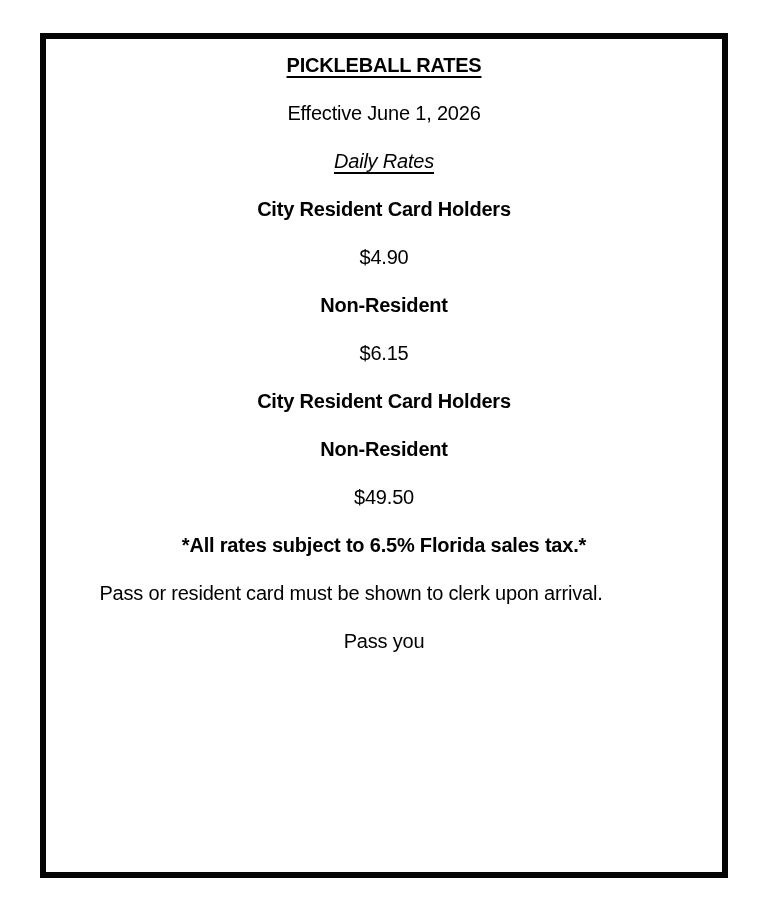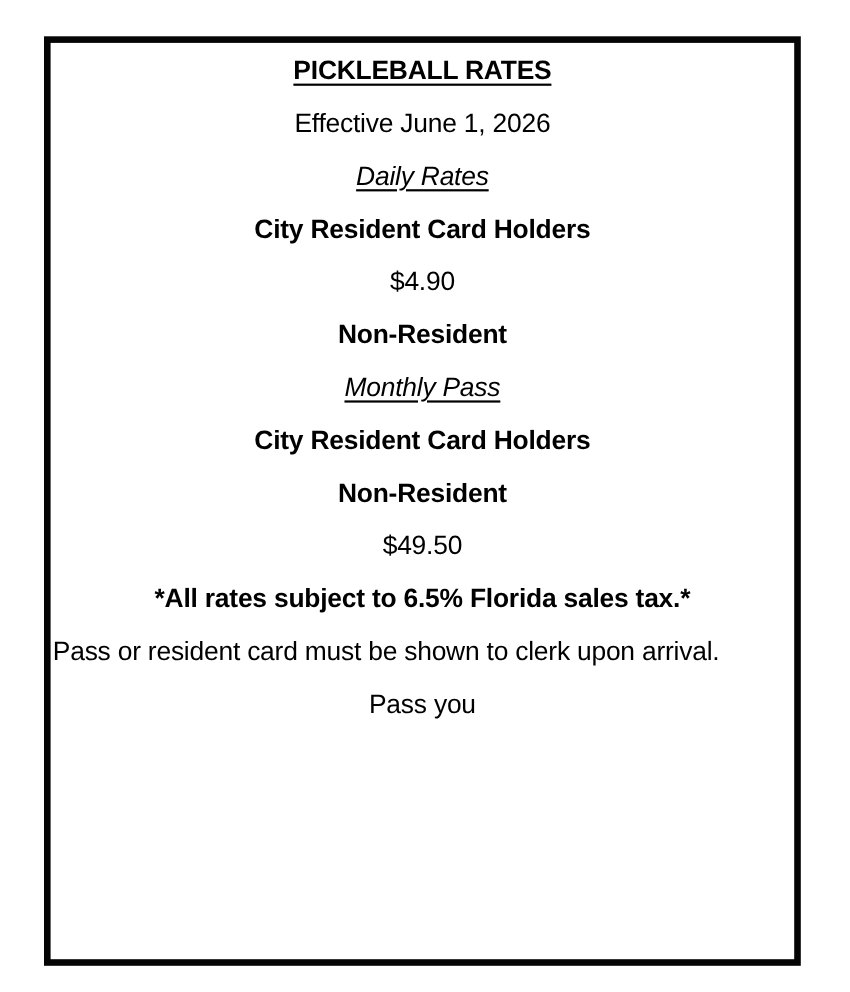--- a/index.html
+++ b/index.html
@@ -26,21 +26,21 @@
     height: 845px;
     box-sizing: border-box;
     border: 6px solid #050505;
     background: #ffffff;
     text-align: center;
     padding-top: 9px;
     overflow: hidden;
   }
   .sign p {
     margin: 0 0 14px 0;
-    font-size: 24px;
+    font-size: 20px;
     line-height: 34px;
     letter-spacing: -0.2px;
   }
   .title {
     font-weight: bold;
     font-size: 25px;
     text-decoration: underline;
     text-underline-offset: 4px;
   }
   .heading {
@@ -80,22 +80,22 @@
     <p>Effective June 1, 2026</p>
 
     <p class="heading">Daily Rates</p>
 
     <p class="bold">City Resident Card Holders</p>
 
     <p>$4.90</p>
 
     <p class="bold">Non-Resident</p>
 
+    <p>$6.15</p>
 
-    <p class="heading gap-before">Monthly Pass</p>
 
     <p class="bold">City Resident Card Holders</p>
 
 
     <p class="bold">Non-Resident</p>
 
     <p>$49.50</p>
 
     <p class="tax-note">*All rates subject to 6.5% Florida sales tax.*</p>
 

